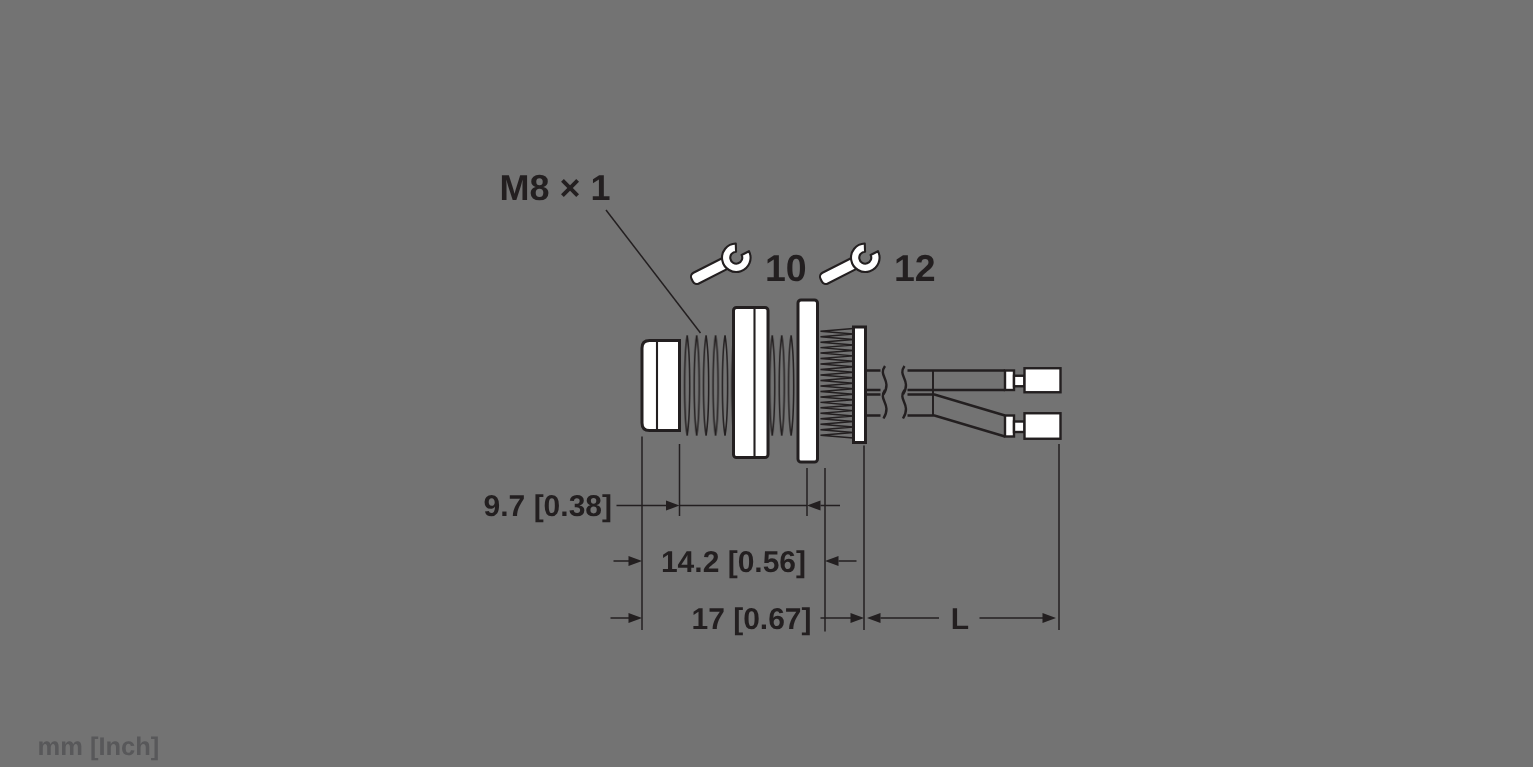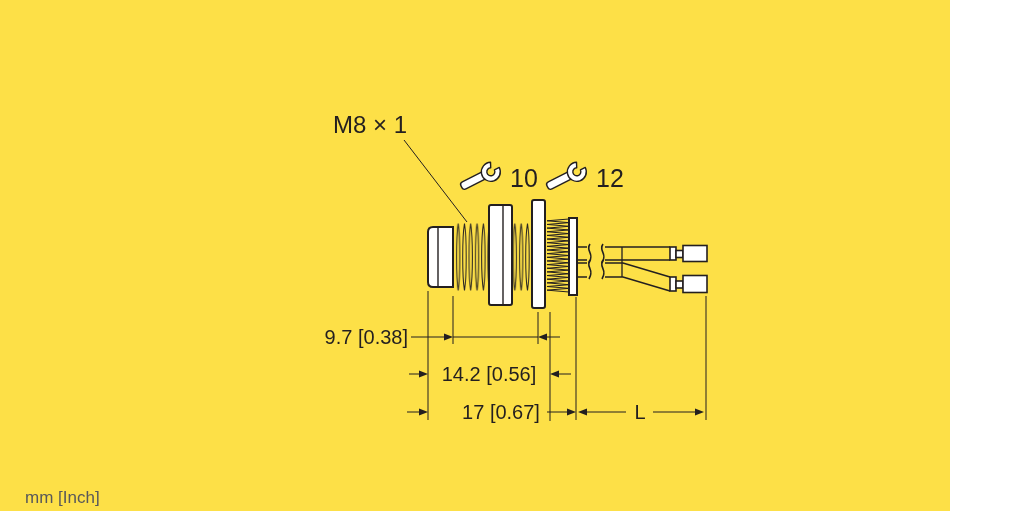--- a/index.html
+++ b/index.html
@@ -3,24 +3,25 @@
 <meta charset="utf-8">
 <style>
   html, body {
     margin: 0;
     padding: 0;
     background: #ffffff;
     font-family: "Liberation Sans", sans-serif;
   }
   .canvas {
     position: relative;
-    width: 950px;
+    width: 1022px;
     height: 511px;
-    background: #fde047;
+    background: #737373;
     overflow: hidden;
+    font-weight: bold;
   }
   svg { display: block; }
   text {
     font-family: "Liberation Sans", sans-serif;
     fill: #231f20;
   }
   .dim-text { font-size: 20px; }
   .thread-text { font-size: 24px; }
   .wrench-text { font-size: 25px; }
   .units-text { font-size: 17px; fill: #58585a; }

